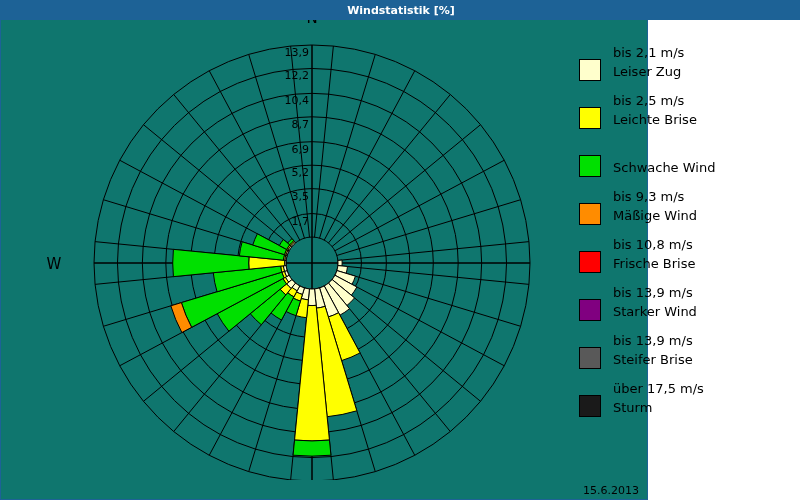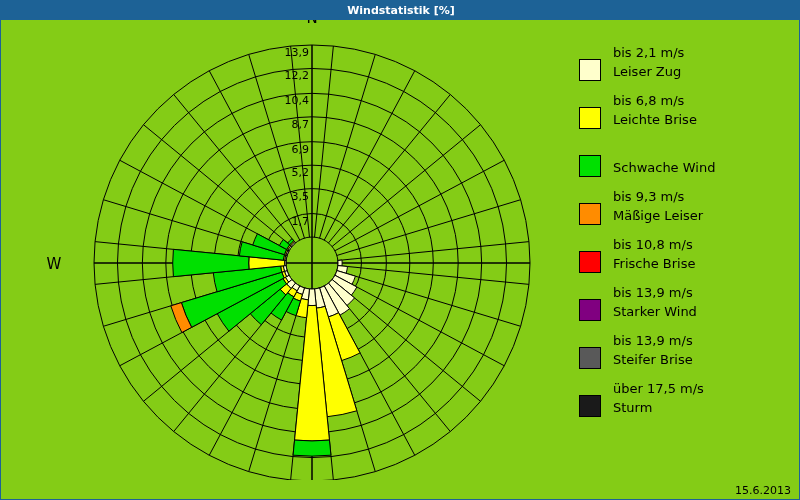--- a/index.html
+++ b/index.html
@@ -5,22 +5,22 @@
   * { box-sizing: border-box; }
   html, body {
     margin: 0; padding: 0;
     width: 800px; height: 500px;
     background: #ffffff;
     font-family: "DejaVu Sans", sans-serif;
     overflow: hidden;
   }
   #app {
     position: relative;
-    width: 800px; height: 500px;
-    background: #84cc16;
+    width: 648px; height: 500px;
+    background: #0f766e;
     border: 1px solid #1d6296;
     border-top: none;
   }
   #titlebar {
     position: absolute;
     left: 0; top: 0;
     width: 800px; height: 20px;
     background: #1d6296;
     color: #ffffff;
     font-size: 11px;
@@ -214,35 +214,35 @@
       <div class="leg-row">
         <div class="leg-swatch" style="background: rgb(255, 255, 204);"></div>
         <div class="leg-text">
           <div>bis 2,1 m/s</div>
           <div>Leiser Zug</div>
         </div>
       </div>
       <div class="leg-row">
         <div class="leg-swatch" style="background: rgb(255, 255, 0);"></div>
         <div class="leg-text">
-          <div>bis 6,8 m/s</div>
+          <div>bis 2,5 m/s</div>
           <div>Leichte Brise</div>
         </div>
       </div>
       <div class="leg-row">
         <div class="leg-swatch" style="background: rgb(0, 224, 0);"></div>
         <div class="leg-text">
           <div>Schwache Wind</div>
         </div>
       </div>
       <div class="leg-row">
         <div class="leg-swatch" style="background: rgb(255, 140, 0);"></div>
         <div class="leg-text">
           <div>bis 9,3 m/s</div>
-          <div>Mäßige Leiser</div>
+          <div>Mäßige Wind</div>
         </div>
       </div>
       <div class="leg-row">
         <div class="leg-swatch" style="background: rgb(255, 0, 0);"></div>
         <div class="leg-text">
           <div>bis 10,8 m/s</div>
           <div>Frische Brise</div>
         </div>
       </div>
       <div class="leg-row">

